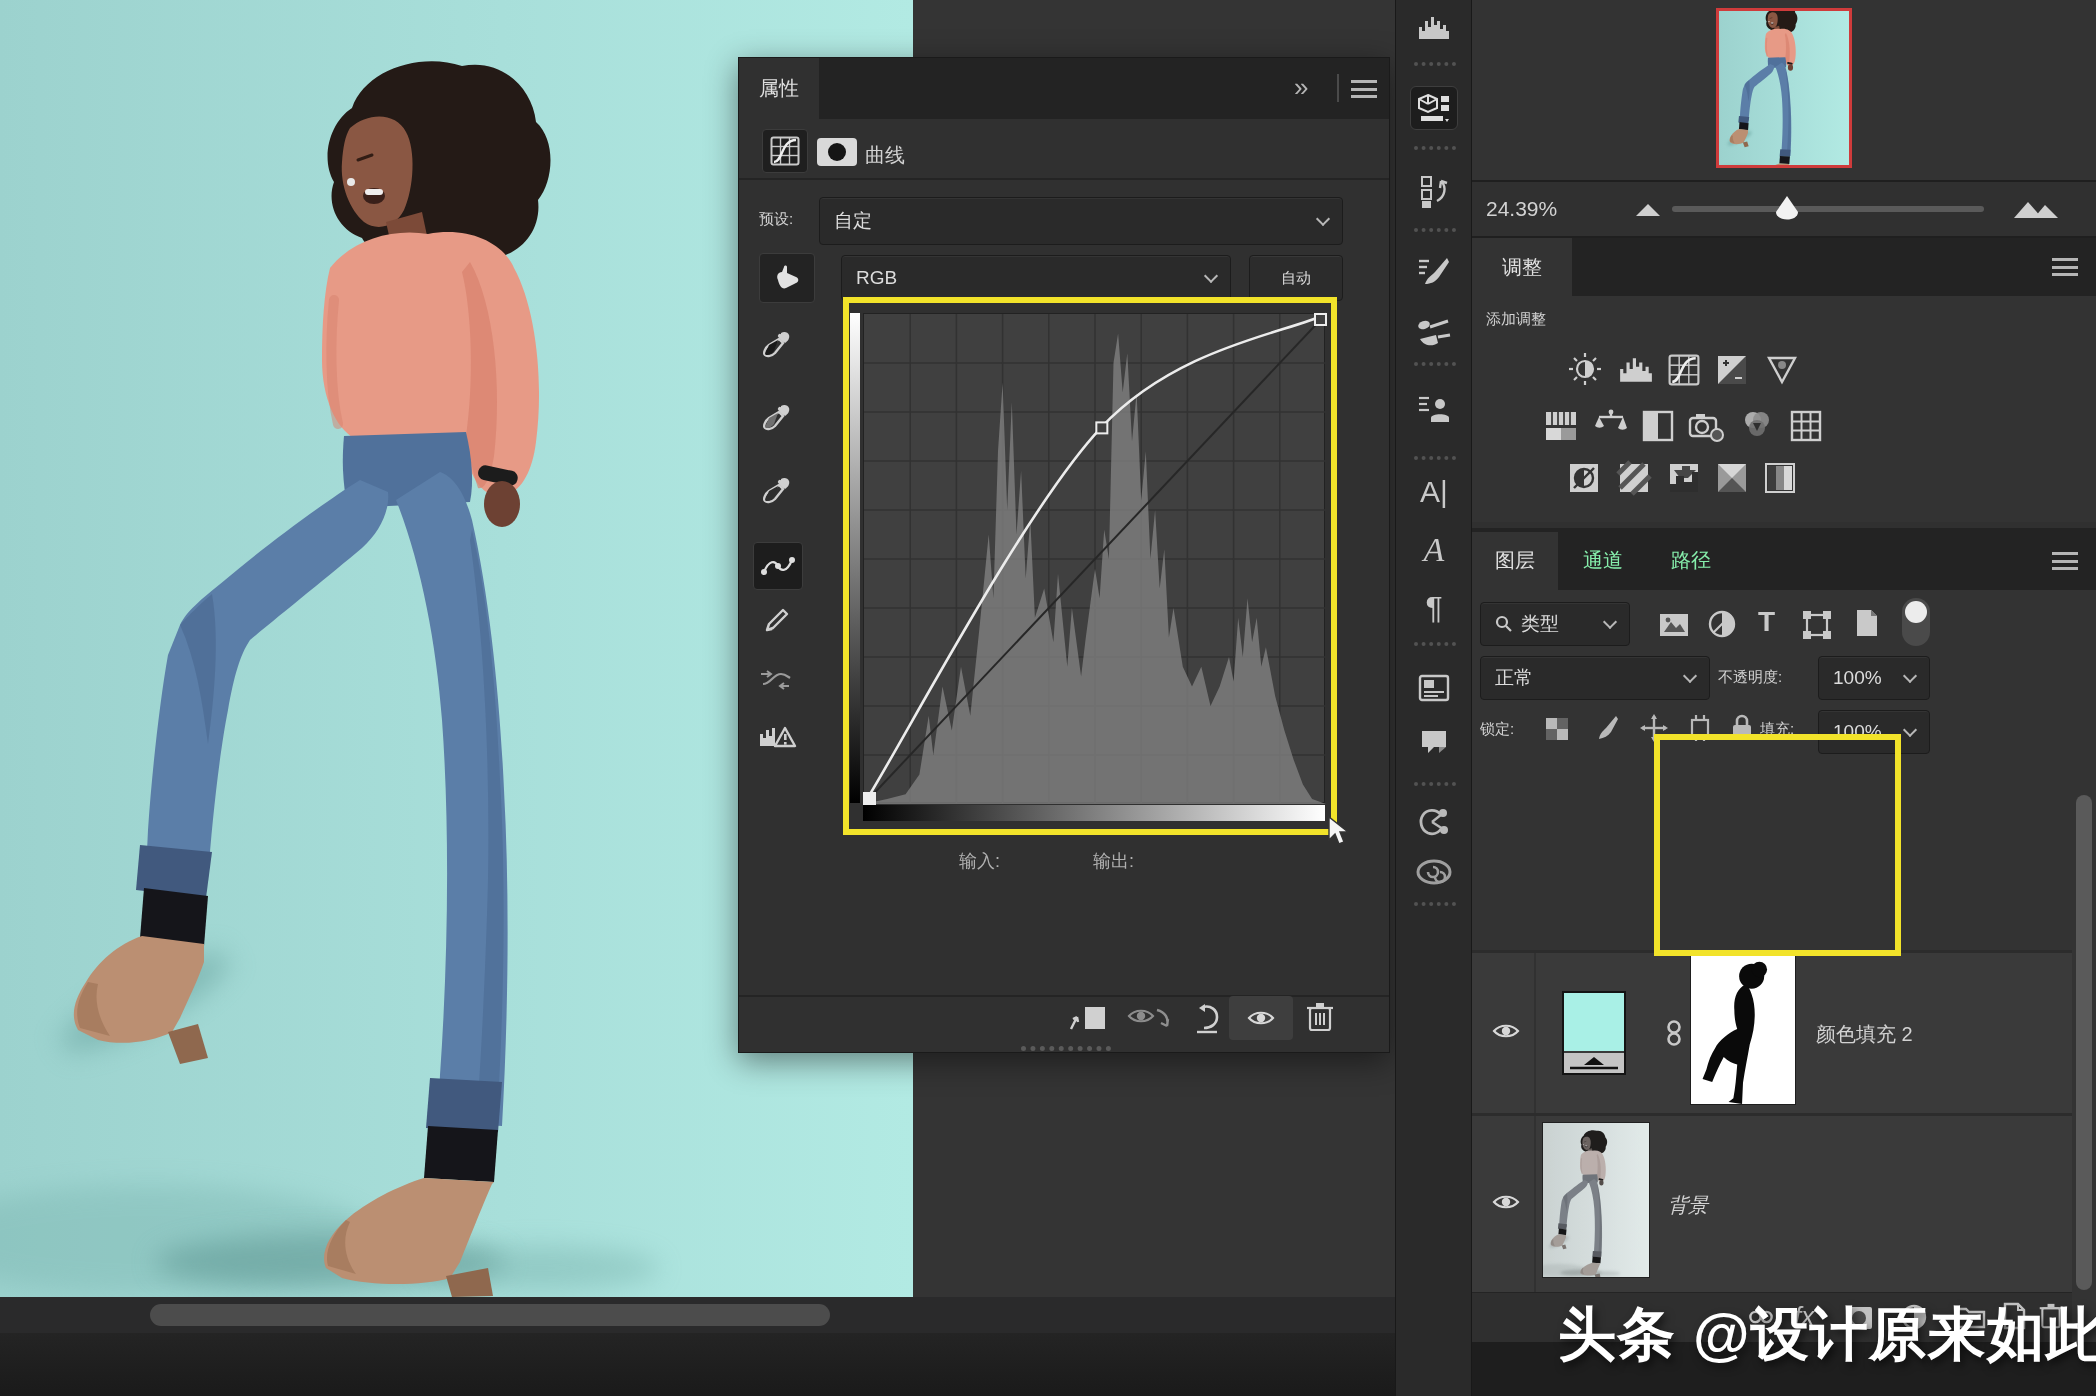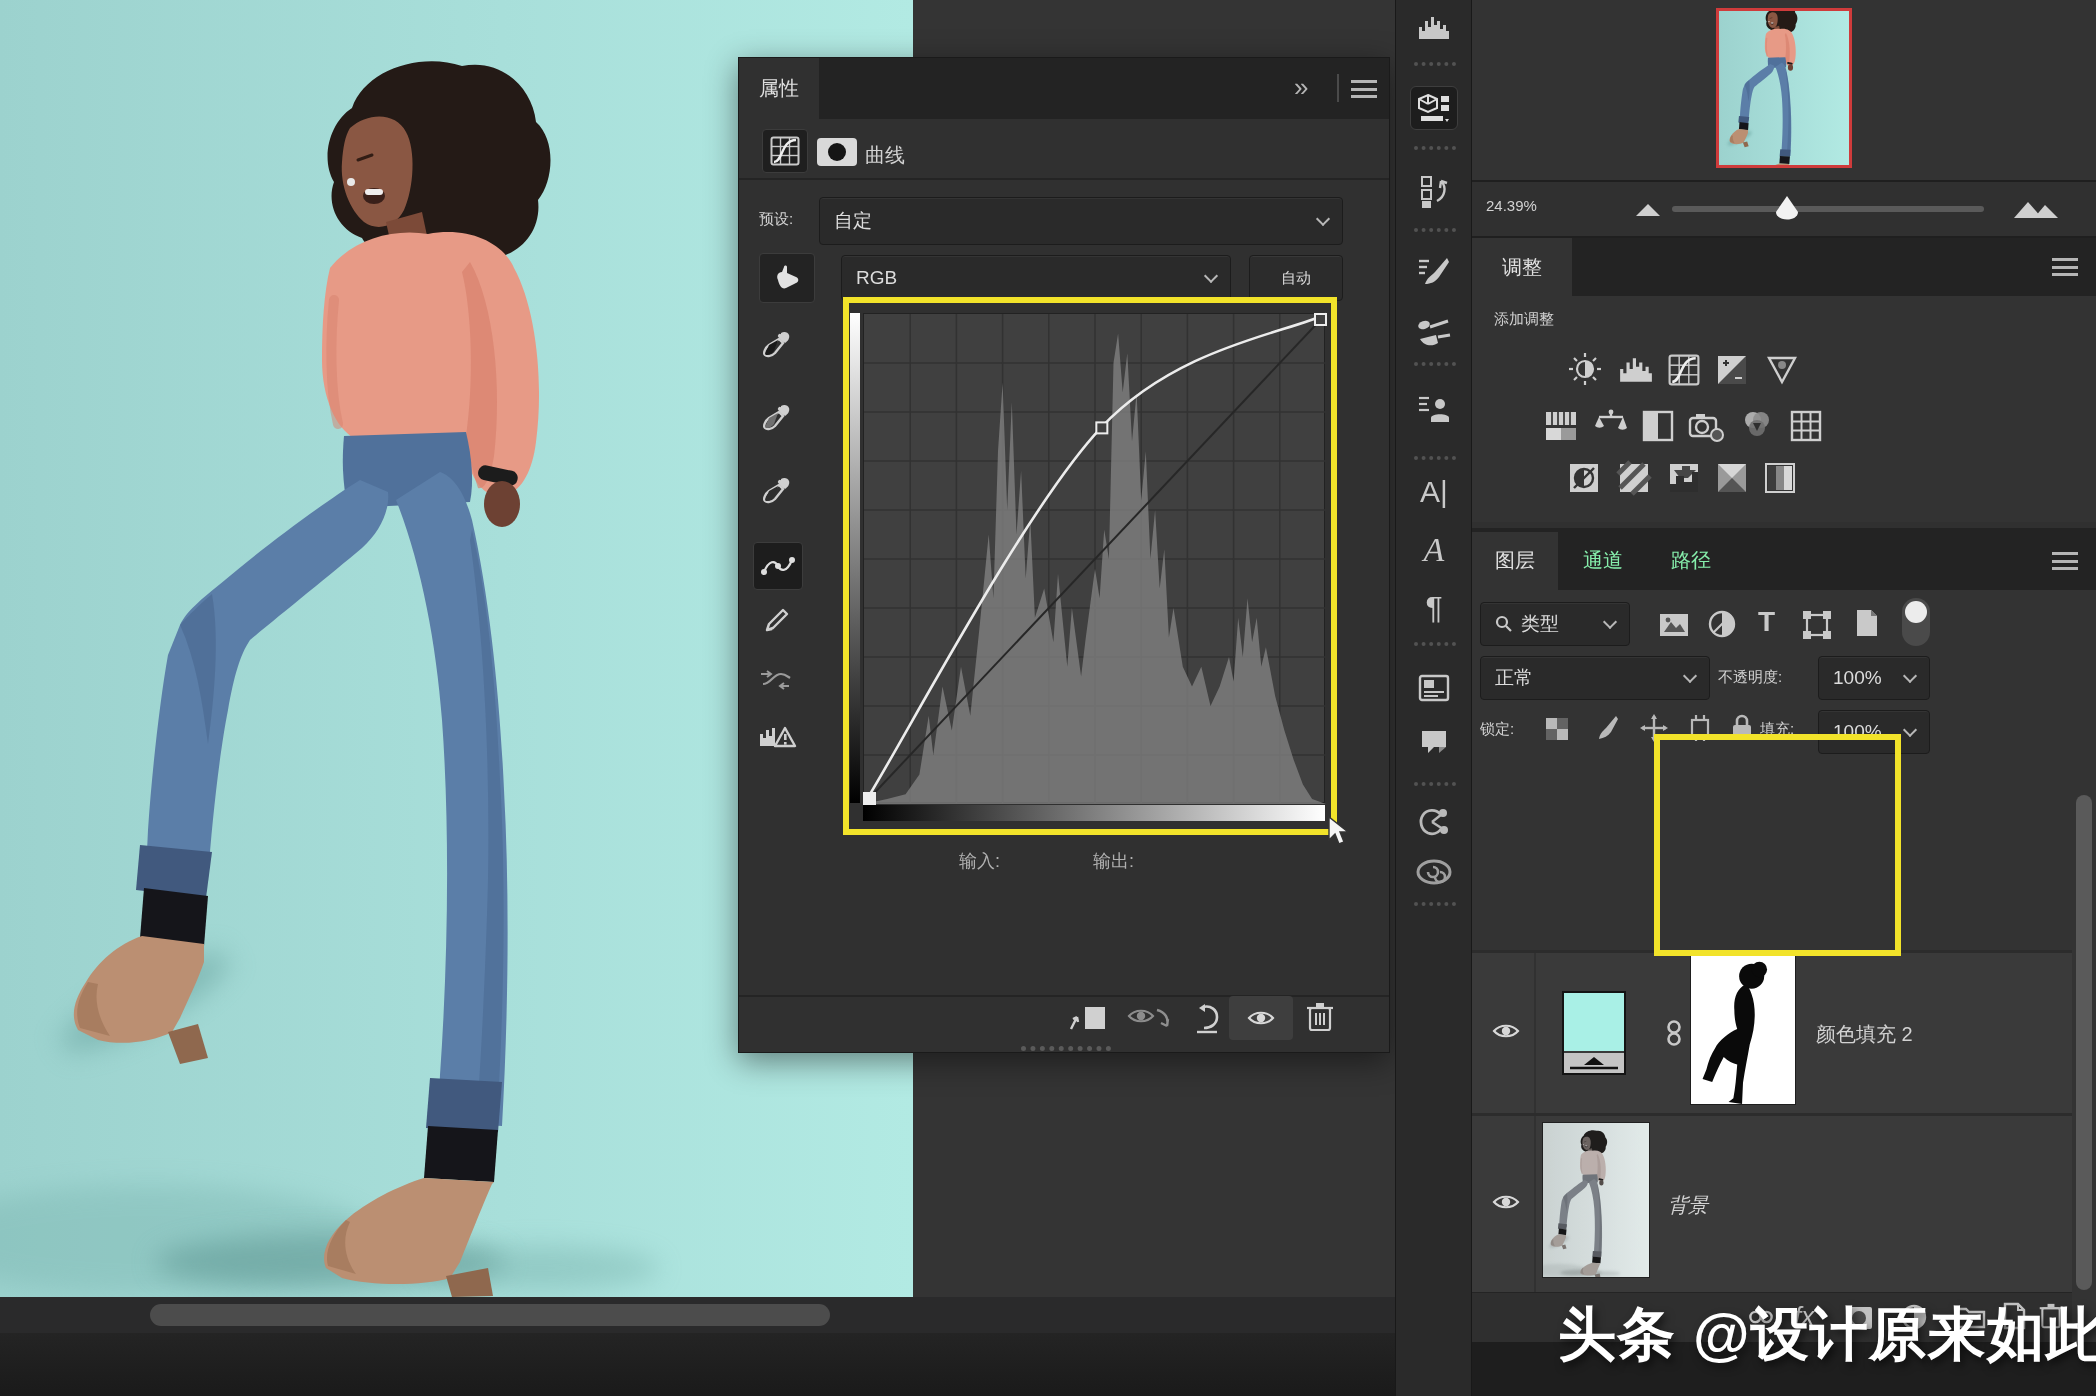--- a/index.html
+++ b/index.html
@@ -406,41 +406,41 @@
 
     <div class="abs" style="left:0;top:0;width:624px;height:180px;background:#333;">
       <div id="nav-thumb" class="abs" style="left:244px;top:8px;width:136px;height:160px;">
         <svg width="130" height="154" viewBox="0 0 913 1297" preserveAspectRatio="xMidYMid slice">
             <use href="#fig"></use>
           </svg>
       </div>
     </div>
     <div class="abs row-divider" style="left:0;top:180px;width:624px;height:2px;"></div>
     <div class="abs" style="left:0;top:182px;width:624px;height:54px;background:#303030;">
-      <div class="abs txt" style="left:14px;top:15px;font-size:15px;">24.39%</div>
+      <div class="abs txt" style="left:14px;top:15px;font-size:21px;">24.39%</div>
       <svg class="abs" style="left:162px;top:18px;" width="28" height="18" viewBox="0 0 28 18">
           <path d="M2,16 L14,4 L26,16 Z" fill="#cfcfcf"></path>
         </svg>
       <div id="zoom-track" class="abs" style="left:200px;top:24px;width:312px;height:6px;"></div>
       <svg class="abs" style="left:302px;top:12px;" width="26" height="32" viewBox="0 0 26 32">
           <path d="M13,2 L24,18 C24,28 2,28 2,18 Z" fill="#f2f2f2"></path>
         </svg>
       <svg class="abs" style="left:540px;top:12px;" width="48" height="26" viewBox="0 0 48 26">
           <path d="M2,24 L16,8 L30,24 Z" fill="#cfcfcf"></path>
           <path d="M22,24 L33,11 L46,24 Z" fill="#cfcfcf"></path>
         </svg>
     </div>
     <div class="abs row-divider" style="left:0;top:236px;width:624px;height:2px;"></div>
 
     <div class="abs tabbar" style="left:0;top:238px;width:624px;height:58px;">
       <div class="abs tab-sel" style="left:0;top:0;width:100px;height:58px;line-height:58px;">调整</div>
       <div class="abs hamburger" style="left:580px;top:20px;"></div>
     </div>
     <div class="abs" style="left:0;top:296px;width:624px;height:226px;background:#333;">
-      <div class="abs txt" style="left:22px;top:14px;text-align:right;">添加调整</div>
+      <div class="abs txt" style="left:14px;top:14px;text-align:right;">添加调整</div>
 
       <svg class="abs" style="left:96px;top:56px;" width="34" height="34" viewBox="0 0 34 34">
           <circle cx="17" cy="17" r="8" fill="none" stroke="#cfcfcf" stroke-width="2.2"></circle>
           <path d="M17,9 A8,8 0 0,1 17,25 Z" fill="#cfcfcf"></path>
           <g stroke="#cfcfcf" stroke-width="2.2">
             <line x1="17" y1="1" x2="17" y2="5"></line>
             <line x1="17" y1="29" x2="17" y2="33"></line>
             <line x1="1" y1="17" x2="5" y2="17"></line>
             <line x1="29" y1="17" x2="33" y2="17"></line>
             <line x1="6" y1="6" x2="9" y2="9"></line>

